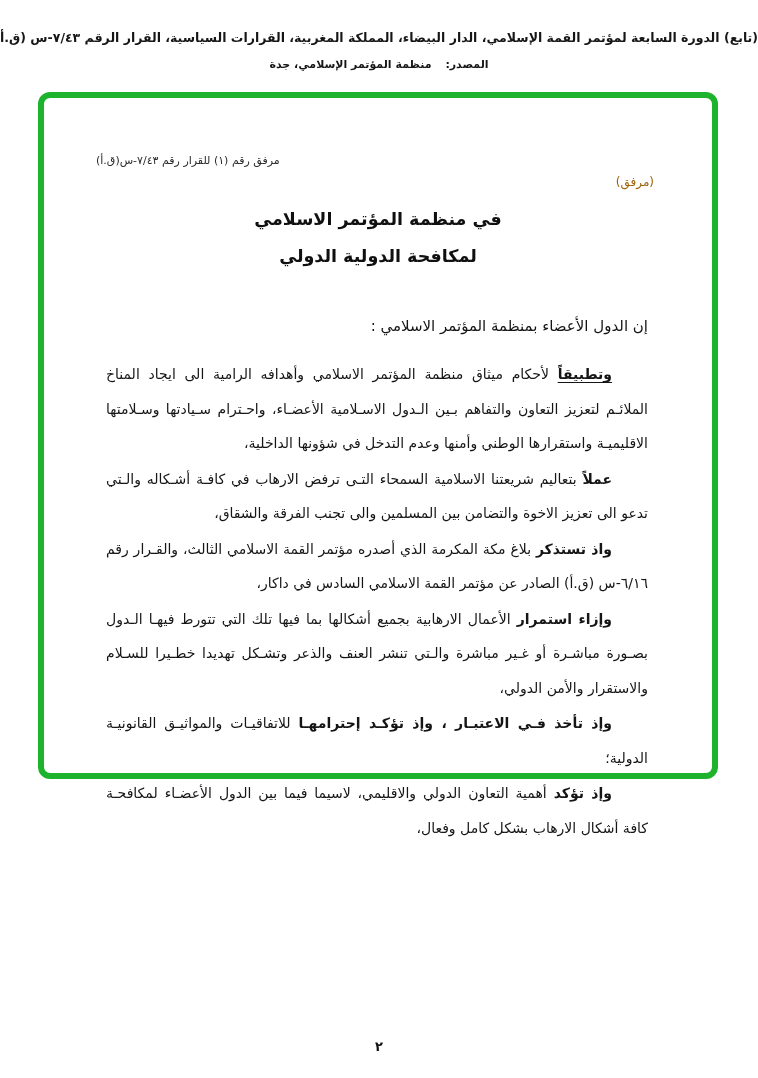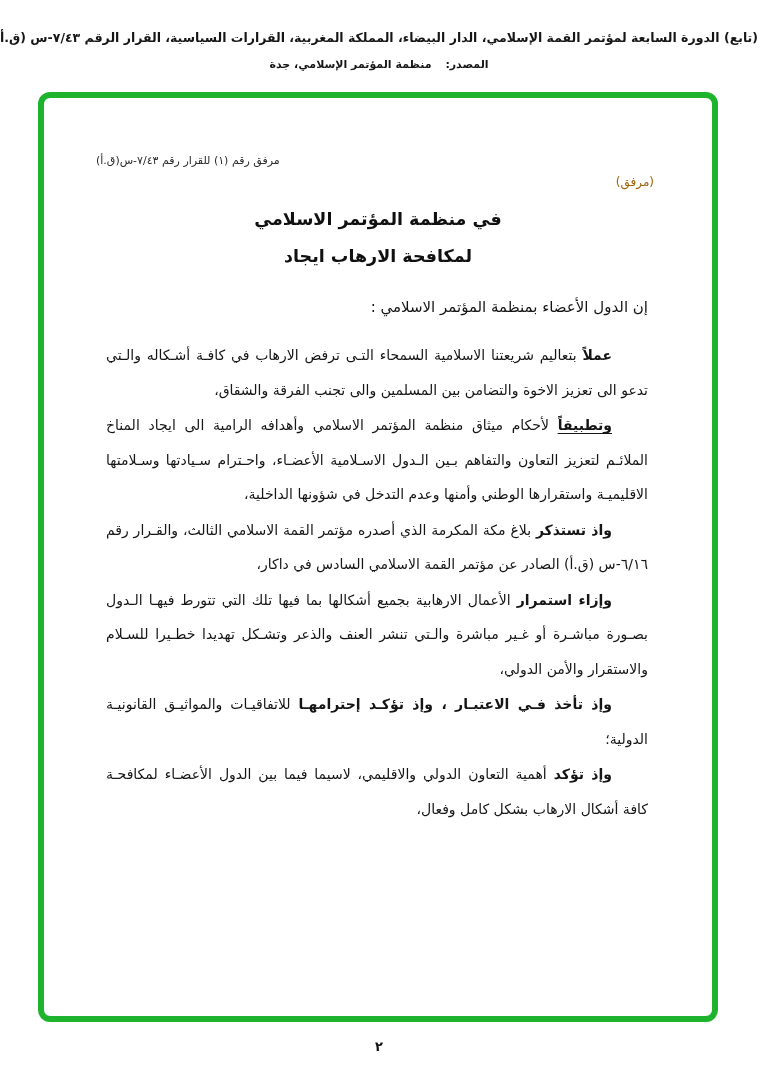--- a/index.html
+++ b/index.html
@@ -26,21 +26,21 @@
   .hdr2{
     position:absolute;top:58px;left:0;right:0;
     font-size:11px;
     text-align:center;
   }
   .hdr2 .src-label{margin-left:10px;}
   
   .frame{
     position:absolute;
     left:38px;top:92px;
-    width:680px;height:930px;
+    width:680px;height:687px;
     box-sizing:border-box;
     border:6px solid #1eb32c;
     border-radius:12px;
     background:#ffffff;
   }
   
   .attach-note-row{
     margin-top:56px;
     text-align:left;
     padding-left:52px;
@@ -60,21 +60,21 @@
   .title-block{
     margin-top:12px;
     text-align:center;
     direction:rtl;
     font-weight:bold;
     font-size:17.5px;
     line-height:37px;
     color:#101010;
   }
   .intro{
-    margin-top:23px;
+    margin-top:42px;
     direction:rtl;
     text-align:right;
     padding:0 64px 0 62px;
     font-size:15px;
     color:#141414;
   }
   .body-text{
     margin-top:22px;
     padding:0 64px 0 62px;
     direction:rtl;
@@ -110,30 +110,30 @@
   <div class="frame">
 
     <div class="attach-note-row">
       <span class="note">مرفق رقم (١) للقرار رقم ٧/٤٣-س(ق.أ)</span>
     </div>
 
     <div class="attach-word-row">(مرفق)</div>
 
     <div class="title-block">
       <div>في منظمة المؤتمر الاسلامي</div>
-      <div>لمكافحة الارهاب ايجاد</div>
+      <div>لمكافحة الدولية الدولي</div>
     </div>
 
     <div class="intro">إن الدول الأعضاء بمنظمة المؤتمر الاسلامي :</div>
 
     <div class="body-text">
 
+      <p class="para"><b class="lead u">وتطبيقاً</b><span> لأحكام ميثاق منظمة المؤتمر الاسلامي وأهدافه الرامية الى ايجاد المناخ الملائـم لتعزيز التعاون والتفاهم بـين الـدول الاسـلامية الأعضـاء، واحـترام سـيادتها وسـلامتها الاقليميـة واستقرارها الوطني وأمنها وعدم التدخل في شؤونها الداخلية،</span></p>
+
       <p class="para"><b class="lead">عملاً</b><span> بتعاليم شريعتنا الاسلامية السمحاء التـى ترفض الارهاب في كافـة أشـكاله والـتي تدعو الى تعزيز الاخوة والتضامن بين المسلمين والى تجنب الفرقة والشقاق،</span></p>
-
-      <p class="para"><b class="lead u">وتطبيقاً</b><span> لأحكام ميثاق منظمة المؤتمر الاسلامي وأهدافه الرامية الى ايجاد المناخ الملائـم لتعزيز التعاون والتفاهم بـين الـدول الاسـلامية الأعضـاء، واحـترام سـيادتها وسـلامتها الاقليميـة واستقرارها الوطني وأمنها وعدم التدخل في شؤونها الداخلية،</span></p>
 
       <p class="para"><b class="lead">واذ تستذكر</b><span> بلاغ مكة المكرمة الذي أصدره مؤتمر القمة الاسلامي الثالث، والقـرار رقم ٦/١٦-س (ق.أ) الصادر عن مؤتمر القمة الاسلامي السادس في داكار،</span></p>
 
       <p class="para"><b class="lead">وإزاء استمرار</b><span> الأعمال الارهابية بجميع أشكالها بما فيها تلك التي تتورط فيهـا الـدول بصـورة مباشـرة أو غـير مباشرة والـتي تنشر العنف والذعر وتشـكل تهديدا خطـيرا للسـلام والاستقرار والأمن الدولي،</span></p>
 
       <p class="para"><b class="lead">وإذ تأخذ فـي الاعتبـار ،  وإذ تؤكـد إحترامهـا</b><span> للاتفاقيـات والمواثيـق القانونيـة الدولية؛</span></p>
 
 
       <p class="para"><b class="lead">وإذ تؤكد</b><span> أهمية التعاون الدولي والاقليمي، لاسيما فيما بين الدول الأعضـاء لمكافحـة كافة أشكال الارهاب بشكل كامل وفعال،</span></p>
 

